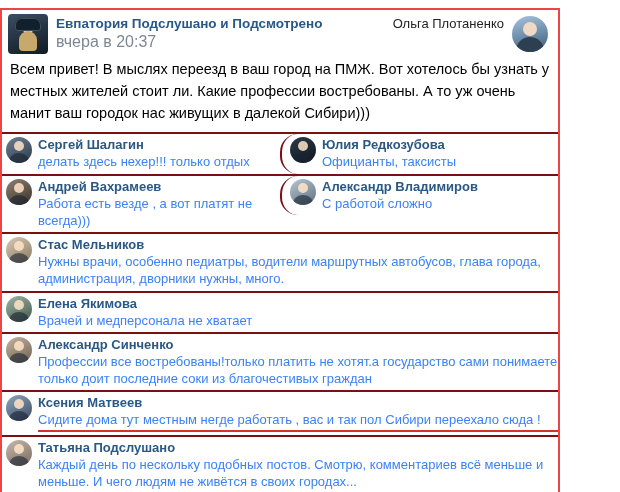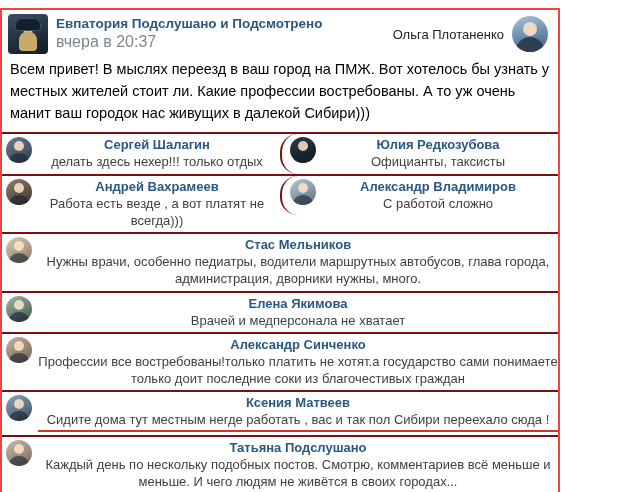--- a/index.html
+++ b/index.html
@@ -75,21 +75,21 @@
     white-space: nowrap;
     overflow: hidden;
     text-overflow: ellipsis;
   }
   .group-time {
     font-size: 16px;
     color: #7d8793;
   }
   .author-block {
     display: flex;
-    align-items: center;
+    align-items: flex-start;
     flex: 0 0 auto;
     margin-left: 10px;
     padding-right: 4px;
   }
   .author-name {
     font-size: 13px;
     color: #222222;
     margin-right: 8px;
     white-space: nowrap;
   }
@@ -131,21 +131,20 @@
   .comments {
     border-top: 2px solid #7b0f12;
   }
   .comment-row {
     display: flex;
     align-items: flex-start;
     border-bottom: 2px solid #7b0f12;
     box-sizing: border-box;
     padding: 2px 0 3px 0;
     min-height: 26px;
-    text-align: center;
   }
   .comment-row.pair {
     padding: 0;
   }
   .half {
     display: flex;
     align-items: flex-start;
     width: 50%;
     box-sizing: border-box;
     padding: 2px 4px 3px 0;
@@ -198,21 +197,21 @@
   }
   .cname {
     color: #2a5885;
     font-size: 13px;
     font-weight: bold;
     white-space: nowrap;
     overflow: hidden;
     text-overflow: ellipsis;
   }
   .cbody {
-    color: #404040;
+    color: #3b82f6;
     font-size: 13px;
   }
   .underline-red {
     border-bottom: 2px solid #d0342c;
     padding-bottom: 1px;
   }
 </style>
 </head>
 <body>
 

